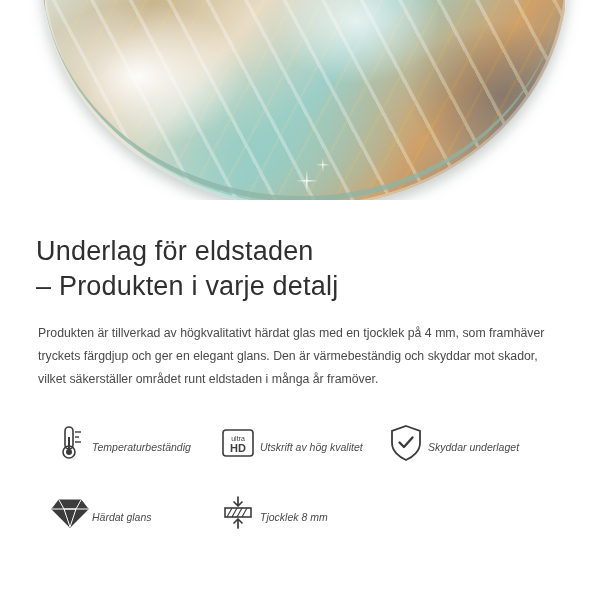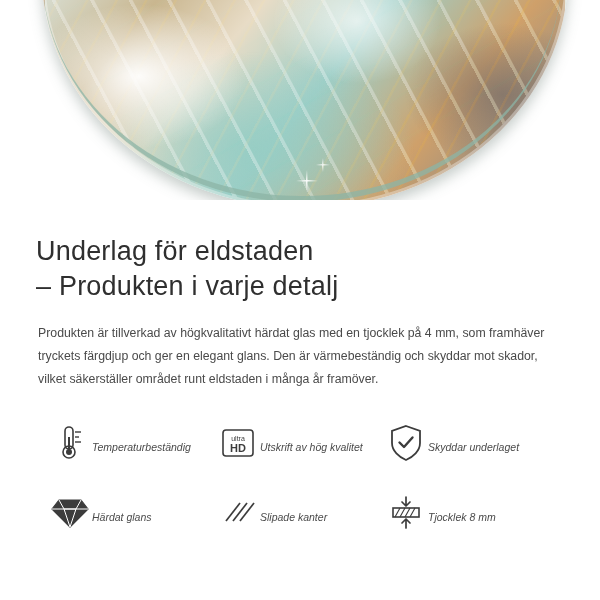--- a/index.html
+++ b/index.html
@@ -207,30 +207,20 @@
             <path d="M9 4 H31 L38 13 L20 31 L2 13 Z" fill="#3c3c3c" stroke="#3c3c3c" stroke-width="1.2" stroke-linejoin="round"></path>
             <path d="M2 13 H38" stroke="#ffffff" stroke-width="1"></path>
             <path d="M9 4 L14 13 L20 31" stroke="#ffffff" stroke-width="1" fill="none"></path>
             <path d="M31 4 L26 13 L20 31" stroke="#ffffff" stroke-width="1" fill="none"></path>
             <path d="M14 13 H26" stroke="#ffffff" stroke-width="1"></path>
           </svg>
         </div>
         <div class="feature-label">Härdat glans</div>
       </div>
 
-      <div class="feature">
-        <div class="feature-icon">
-          <svg width="36" height="32" viewBox="0 0 36 32">
-            <line x1="6" y1="24" x2="20" y2="6" stroke="#3c3c3c" stroke-width="1.7"></line>
-            <line x1="13" y1="24" x2="27" y2="6" stroke="#3c3c3c" stroke-width="1.7"></line>
-            <line x1="20" y1="24" x2="34" y2="6" stroke="#3c3c3c" stroke-width="1.7"></line>
-          </svg>
-        </div>
-        <div class="feature-label">Slipade kanter</div>
-      </div>
 
       <div class="feature">
         <div class="feature-icon">
           <svg width="38" height="38" viewBox="0 0 38 38">
             <path d="M19 3 V11 M15 8 L19 12 L23 8" fill="none" stroke="#3c3c3c" stroke-width="1.7" stroke-linecap="round" stroke-linejoin="round"></path>
             <rect x="6" y="14" width="26" height="9" fill="none" stroke="#3c3c3c" stroke-width="1.6"></rect>
             <path d="M8 23 L13 14 M13 23 L18 14 M18 23 L23 14 M23 23 L28 14" stroke="#3c3c3c" stroke-width="1.1"></path>
             <path d="M19 34 V26 M15 29 L19 25 L23 29" fill="none" stroke="#3c3c3c" stroke-width="1.7" stroke-linecap="round" stroke-linejoin="round"></path>
           </svg>
         </div>

